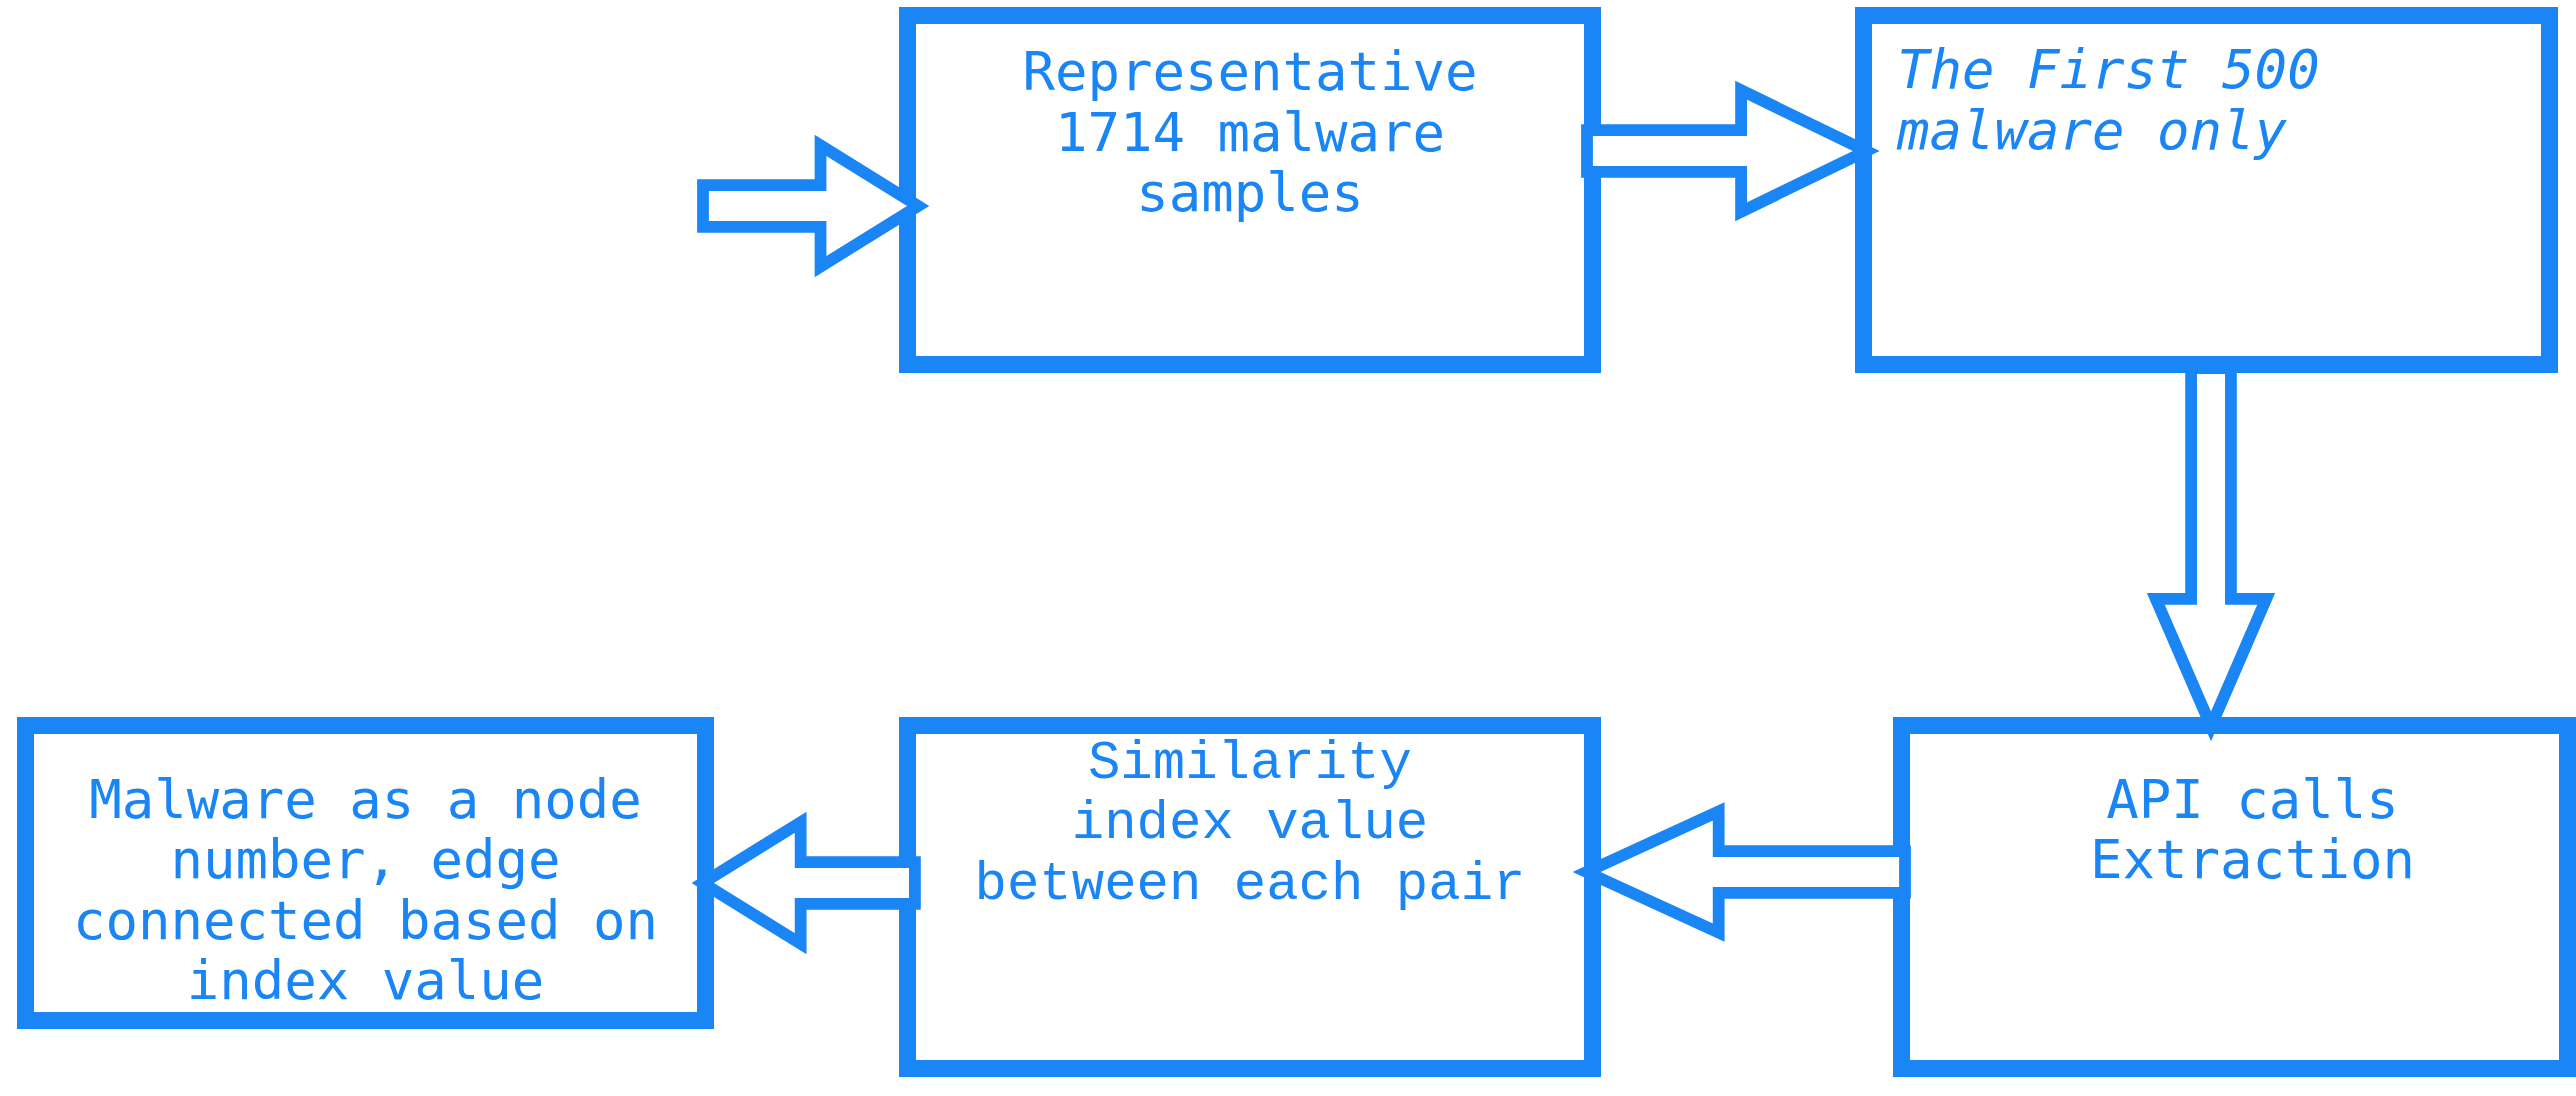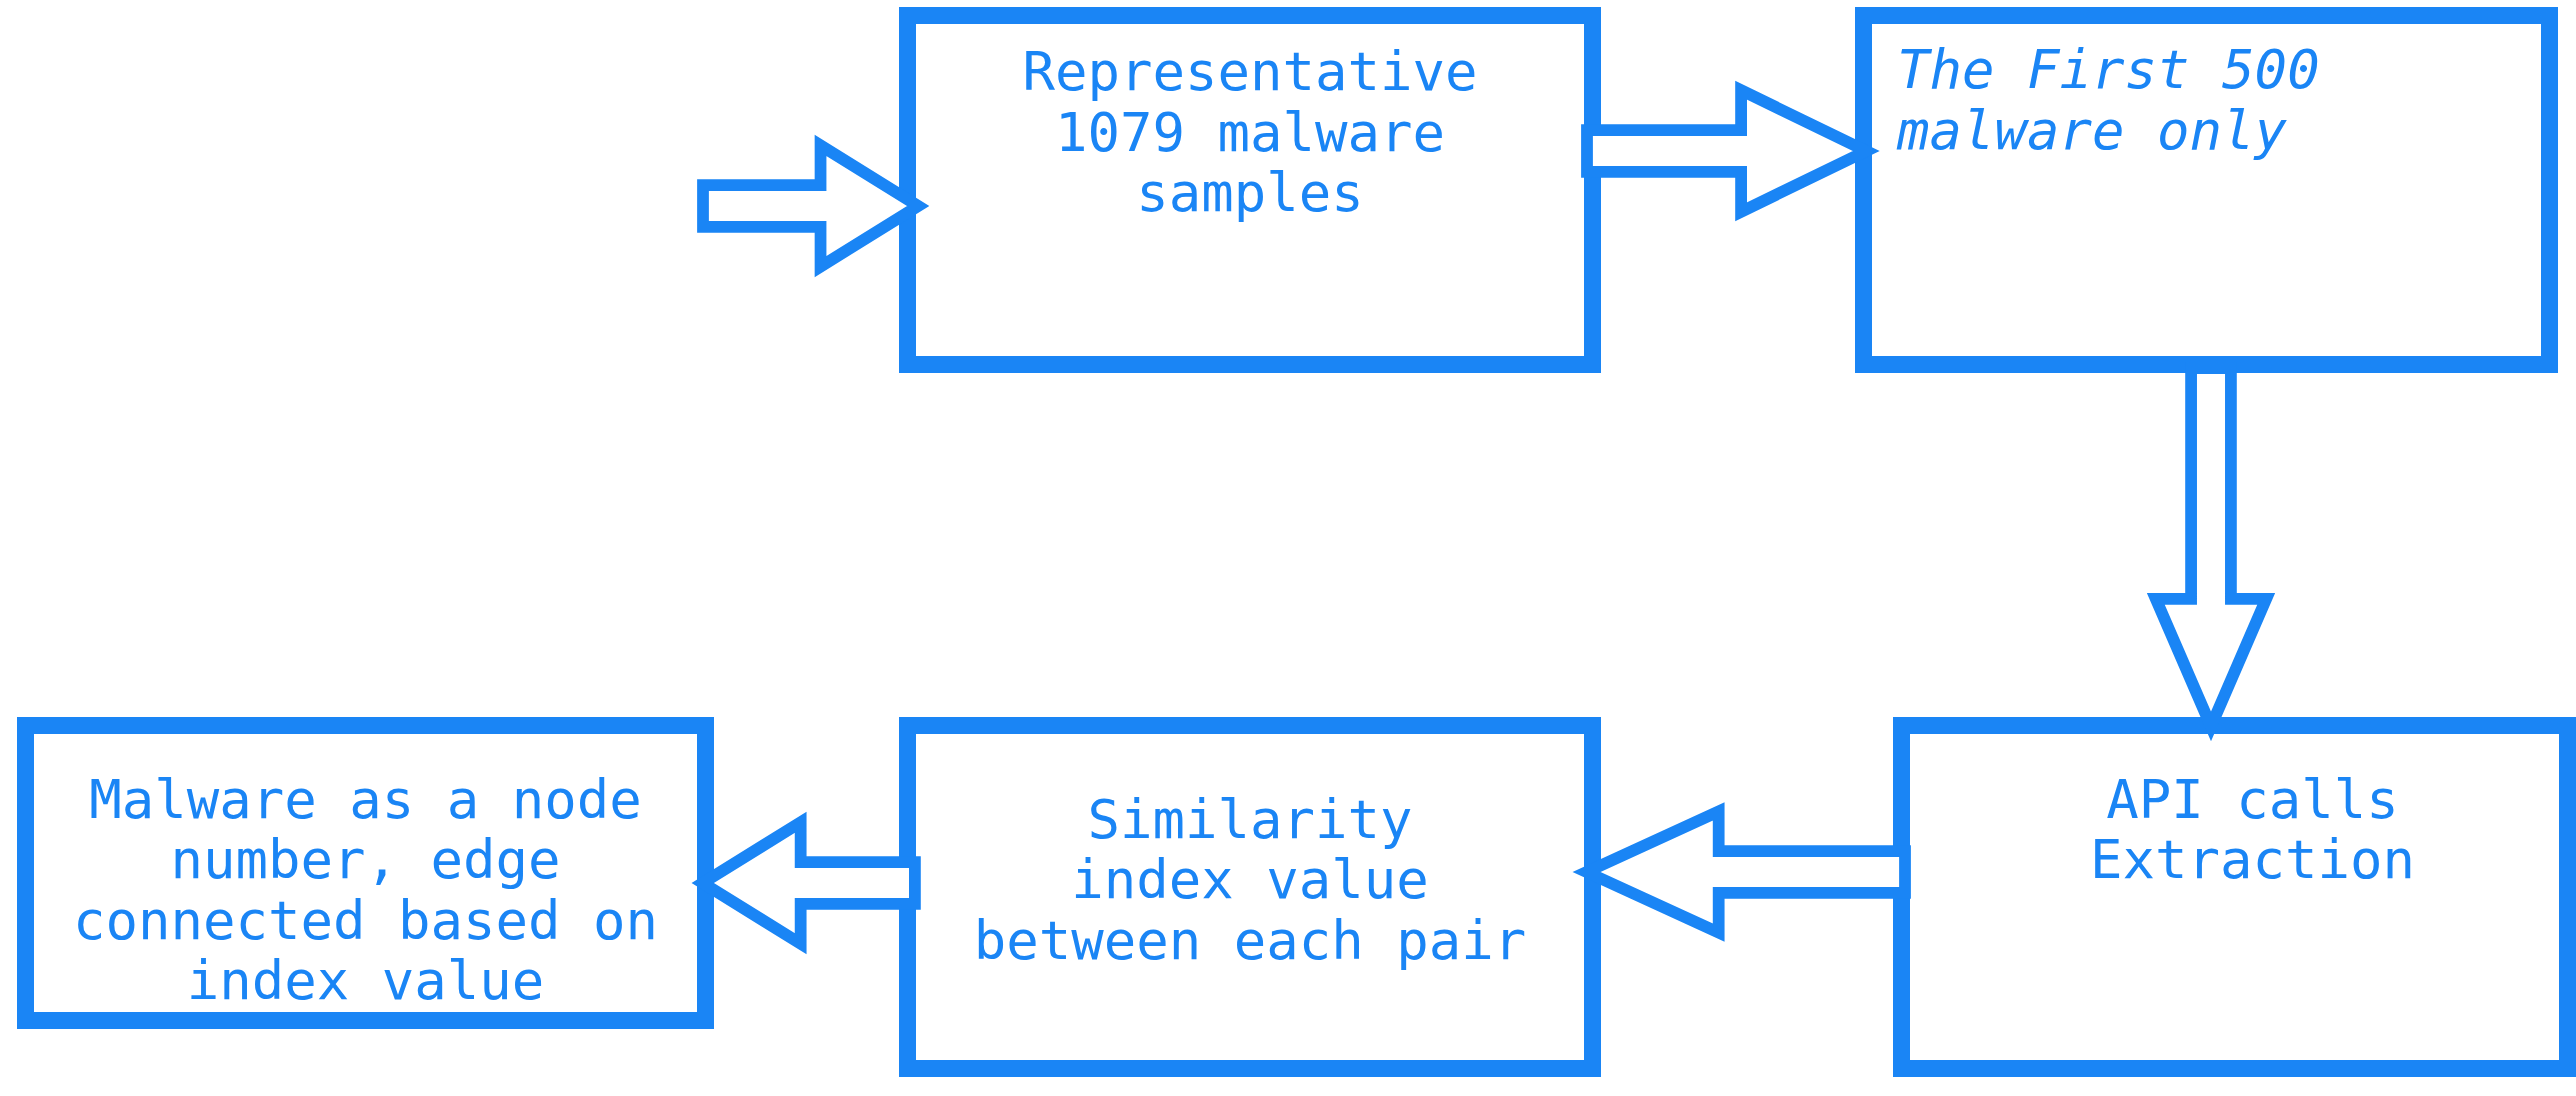--- a/index.html
+++ b/index.html
@@ -41,21 +41,21 @@
   #node-samples .label { text-align: center; margin-top: 18px; width: 100%; }
 
   #node-first500  { left: 1855px; top: 7.2px;   width: 703px; height: 366px; }
   #node-first500 .label { text-align: left; margin-top: 16.3px; margin-left: 25px; font-style: italic; }
 
   
   #node-graph     { left: 17px;   top: 717px; width: 697px; height: 312px; }
   #node-graph .label { text-align: center; margin-top: 36px; width: 100%; }
 
   #node-similarity{ left: 899px;  top: 717px; width: 702px; height: 360px; }
-  #node-similarity .label { text-align: center; margin-top: 56px; width: 100%; }
+  #node-similarity .label { text-align: center; width: 100%; font-family: Liberation Mono, monospace; }
 
   #node-extract   { left: 1893px; top: 717px; width: 683px; height: 360px; }
   #node-extract .label { text-align: center; margin-top: 36px; margin-left: 36px; }
 
   
   .arrow {
     position: absolute;
   }
   .arrow svg { display: block; overflow: visible; }
   .arrow polygon {
@@ -71,21 +71,21 @@
   #arrow-5 { left: 699px;  top: 815px; width: 216px; height: 136px; }
 </style>
 </head>
 <body>
 
 <div id="canvas">
 
 
   <div class="node" id="node-samples">
     <div class="label">Representative
-1079 malware
+1714 malware
 samples</div>
   </div>
 
   <div class="node" id="node-first500">
     <div class="label">The First 500
 malware only</div>
   </div>
 
   <div class="node" id="node-graph">
     <div class="label">Malware as a node

